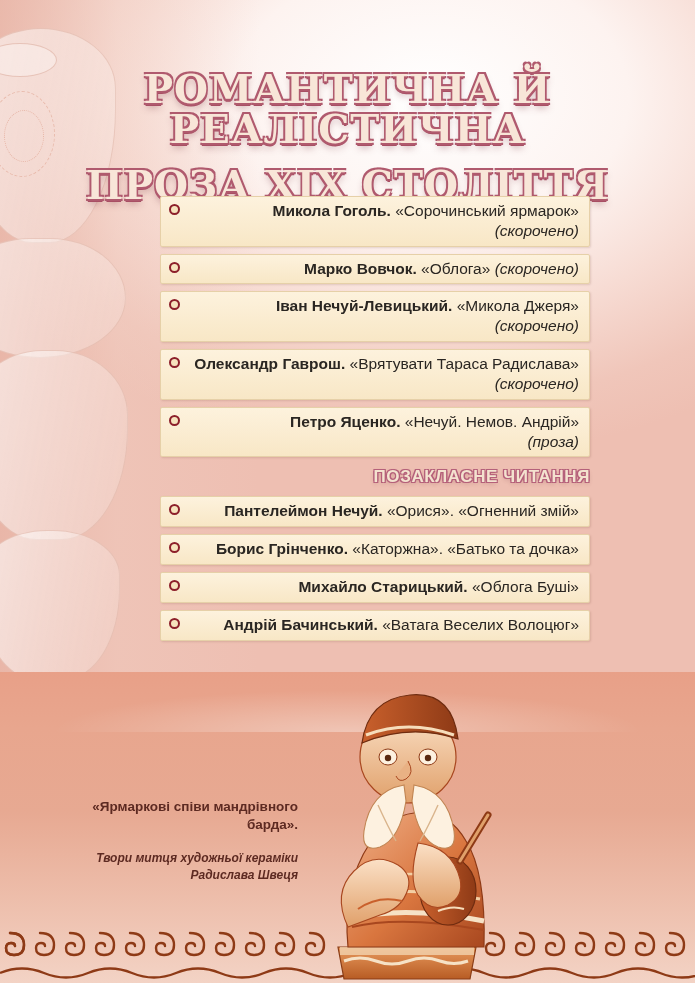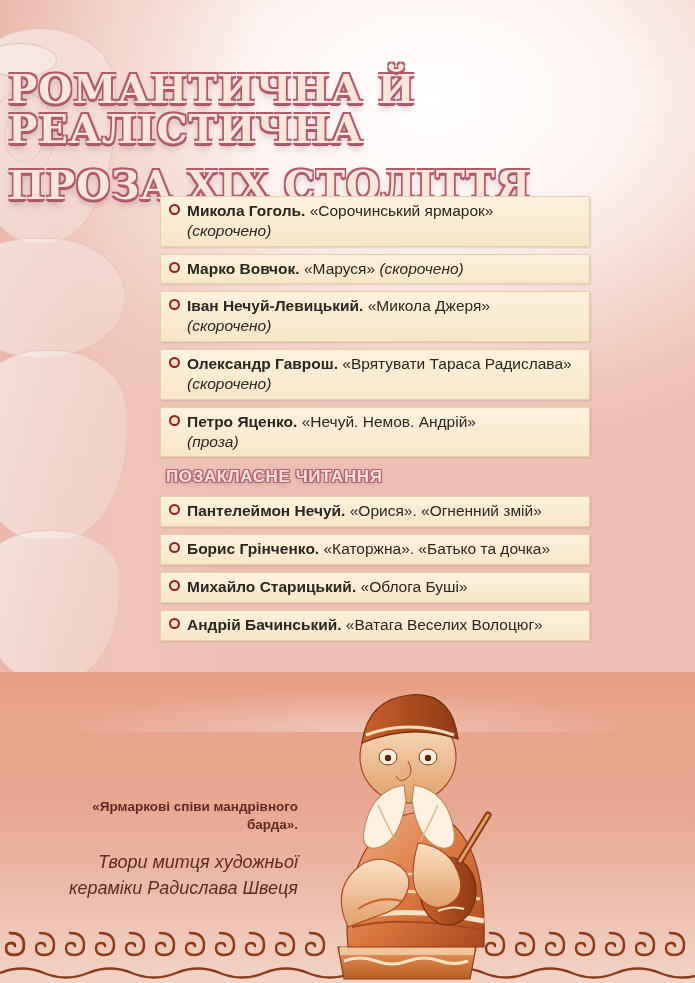--- a/index.html
+++ b/index.html
@@ -73,42 +73,43 @@
   .pot-ornament:after {
     content: "";
     position: absolute; left: 14px; top: 18px; width: 38px; height: 50px;
     border-radius: 50%;
     border: 1px dotted rgba(226,170,152,0.8);
   }
 
   
   .title-block {
     position: absolute; left: 0; top: 70px; width: 695px;
+    text-align: center;
     z-index: 4;
-    padding-left: 8px;
   }
   .title-line {
     font-family: "DejaVu Serif", serif;
     font-weight: 700;
     color: #f8e6d8;
     letter-spacing: 1px;
     text-transform: uppercase;
     line-height: 1.02;
     text-shadow:
       -1.6px -1.6px 0 #b05a6e, 1.6px -1.6px 0 #b05a6e,
       -1.6px 1.6px 0 #b05a6e, 1.6px 1.6px 0 #b05a6e,
       0 3px 0 #a84f64, 0 5px 7px rgba(120,50,60,.35);
   }
   .title-line-1 { font-size: 39px; }
   .title-line-2 { font-size: 39px; margin-top: 16px; }
 
   
   .list {
     position: absolute; left: 160px; top: 196px; width: 430px;
     z-index: 5;
+    text-align: right;
   }
   .entry {
     position: relative;
     background: linear-gradient(180deg, #fdf2dd 0%, #f8e7c6 100%);
     border: 1px solid #e6d0a8;
     border-radius: 2px;
     box-shadow: 1px 1px 2px rgba(120,80,60,.18);
     padding: 4px 10px 5px 26px;
     margin-bottom: 7px;
     font-size: 15.5px;
@@ -147,22 +148,22 @@
     z-index: 6;
   }
   .caption .cap-title {
     font-weight: 700;
     font-size: 13.5px;
     line-height: 1.35;
     margin-bottom: 16px;
   }
   .caption .cap-sub {
     font-style: italic;
-    font-weight: 400;
-    font-size: 18px;
+    font-weight: 700;
+    font-size: 12px;
     line-height: 1.4;
   }
 
   
   .figurine {
     position: absolute; left: 300px; top: 665px; width: 215px; height: 318px;
     z-index: 7;
   }
 
   
@@ -194,21 +195,21 @@
   <div class="bg-bottom"></div>
 
   <div class="title-block">
     <div class="title-line title-line-1">Романтична й реалістична</div>
     <div class="title-line title-line-2">проза XIX століття</div>
   </div>
 
   <div class="list">
     <div id="main-list">
         <div class="entry"><span class="bullet"></span><span class="author">Микола Гоголь.</span><span class="work"> «Сорочинський ярмарок»</span><br><span class="note">(скорочено)</span></div>
-        <div class="entry"><span class="bullet"></span><span class="author">Марко Вовчок.</span><span class="work"> «Маруся» </span><span class="note">(скорочено)</span></div>
+        <div class="entry"><span class="bullet"></span><span class="author">Марко Вовчок.</span><span class="work"> «Облога» </span><span class="note">(скорочено)</span></div>
         <div class="entry"><span class="bullet"></span><span class="author">Іван Нечуй-Левицький.</span><span class="work"> «Микола Джеря»</span><br><span class="note">(скорочено)</span></div>
         <div class="entry"><span class="bullet"></span><span class="author">Олександр Гаврош.</span><span class="work"> «Врятувати Тараса Радислава» </span><span class="note">(скорочено)</span></div>
         <div class="entry"><span class="bullet"></span><span class="author">Петро Яценко.</span><span class="work"> «Нечуй. Немов. Андрій»</span><br><span class="note">(проза)</span></div>
       </div>
     <div class="section-head">ПОЗАКЛАСНЕ ЧИТАННЯ</div>
     <div id="extra-list">
         <div class="entry"><span class="bullet"></span><span class="author">Пантелеймон Нечуй.</span><span class="work"> «Орися». «Огненний змій»</span></div>
         <div class="entry"><span class="bullet"></span><span class="author">Борис Грінченко.</span><span class="work"> «Каторжна». «Батько та дочка»</span></div>
         <div class="entry"><span class="bullet"></span><span class="author">Михайло Старицький.</span><span class="work"> «Облога Буші»</span></div>
         <div class="entry"><span class="bullet"></span><span class="author">Андрій Бачинський.</span><span class="work"> «Ватага Веселих Волоцюг»</span></div>

